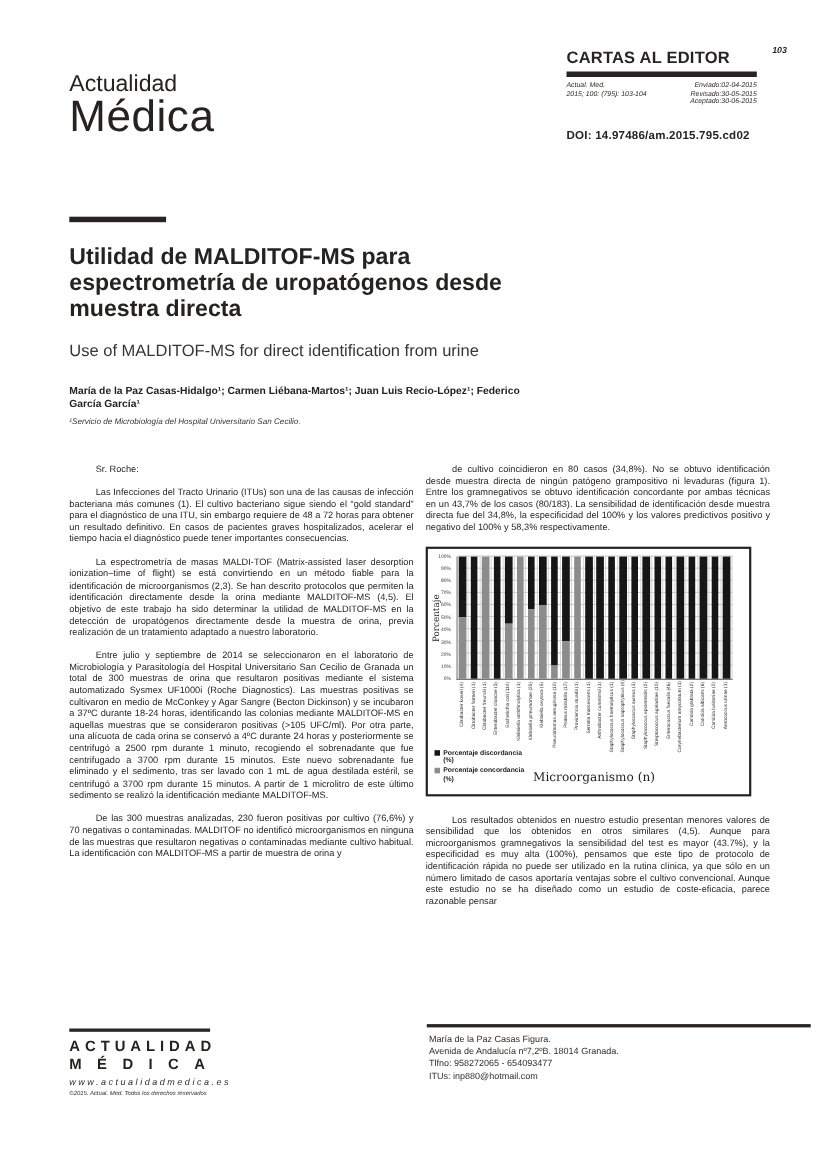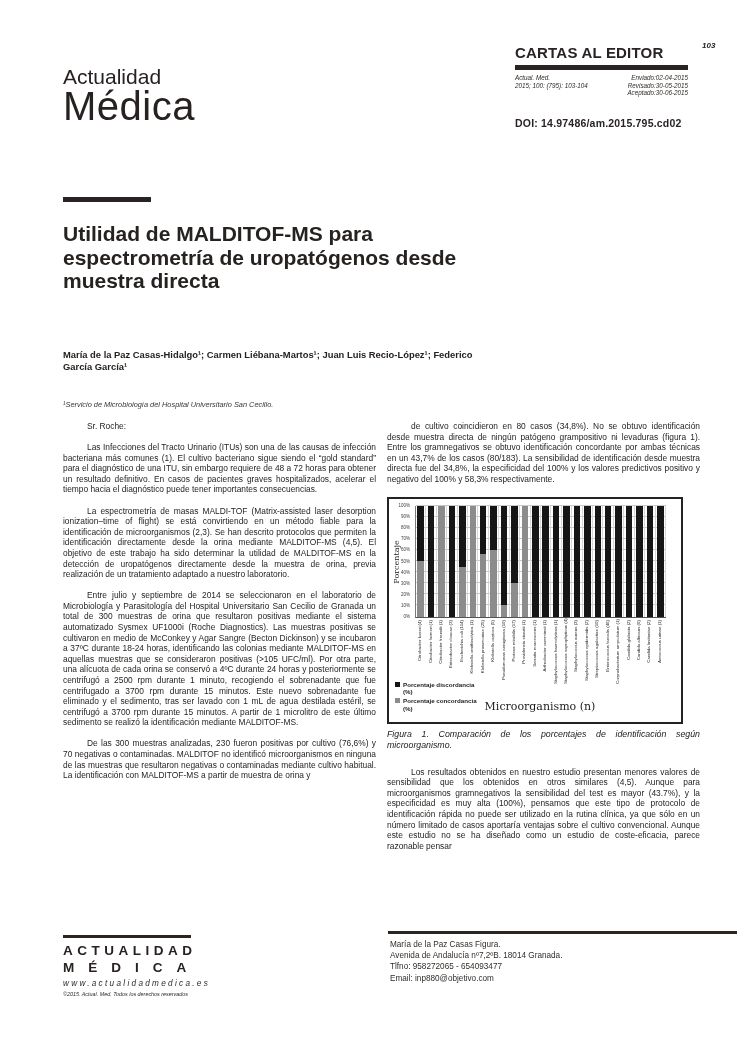--- a/index.html
+++ b/index.html
@@ -20,21 +20,21 @@
   .cit-right { text-align:right; }
   .doi { margin-top:20px; font-size:10.5px; font-weight:bold; color:#292423; letter-spacing:0.2px; }
 
   
   .title-rule { position:absolute; left:63px; top:197px; width:88px; height:5px; background:#292423; }
   .title-es { position:absolute; left:63px; top:222px; width:400px; font-size:21px; line-height:23.5px;
               font-weight:bold; color:#262220; }
   .title-en { position:absolute; left:63px; top:311px; font-size:15px; color:#3a3531; }
   .authors { position:absolute; left:63px; top:349px; width:430px; font-size:9.4px; font-weight:bold;
              line-height:12px; color:#262220; }
-  .affiliation { position:absolute; left:63px; top:378px; font-size:7.4px; font-style:italic; color:#3a3531;margin-top:22px; }
+  .affiliation { position:absolute; left:63px; top:378px; font-size:7.4px; font-style:italic; color:#3a3531; }
 
   
   .columns { position:absolute; left:63px; top:421px; width:638px; display:flex; gap:11px; }
   .col { width:313px; font-size:8.4px; line-height:10.6px; text-align:justify; color:#211e1c; }
   .col p { margin:0 0 10.5px 0; text-indent:24px; }
 
   
   .figure-box { position:relative; width:292px; height:223px; border:2px solid #232323;
                 margin-top:12px; background:#fff; }
   .fig-ylabel { position:absolute; left:3px; top:8px; width:110px; height:9px; line-height:9px;
@@ -96,20 +96,21 @@
         <div>Enviado:02-04-2015</div>
         <div>Revisado:30-05-2015</div>
         <div>Aceptado:30-06-2015</div>
       </div>
     </div>
     <div class="doi">DOI: 14.97486/am.2015.795.cd02</div>
   </div>
 
   <div class="title-rule"></div>
   <h1 class="title-es" style="margin:0;">Utilidad de MALDITOF-MS para espectrometría de uropatógenos desde muestra directa</h1>
+  <div class="title-en">Use of MALDITOF-MS for direct identification from urine</div>
   <div class="authors">María de la Paz Casas-Hidalgo¹; Carmen Liébana-Martos¹; Juan Luis Recio-López¹; Federico García García¹</div>
   <div class="affiliation">¹Servicio de Microbiología del Hospital Universitario San Cecilio.</div>
 
   <div class="columns">
     <div class="col">
       <p>Sr. Roche:</p>
       <p>Las Infecciones del Tracto Urinario (ITUs) son una de las causas de infección bacteriana más comunes (1). El cultivo bacteriano sigue siendo el “gold standard” para el diagnóstico de una ITU, sin embargo requiere de 48 a 72 horas para obtener un resultado definitivo. En casos de pacientes graves hospitalizados, acelerar el tiempo hacia el diagnóstico puede tener importantes consecuencias.</p>
       <p>La espectrometría de masas MALDI-TOF (Matrix-assisted laser desorption ionization–time of flight) se está convirtiendo en un método fiable para la identificación de microorganismos (2,3). Se han descrito protocolos que permiten la identificación directamente desde la orina mediante MALDITOF-MS (4,5). El objetivo de este trabajo ha sido determinar la utilidad de MALDITOF-MS en la detección de uropatógenos directamente desde la muestra de orina, previa realización de un tratamiento adaptado a nuestro laboratorio.</p>
       <p>Entre julio y septiembre de 2014 se seleccionaron en el laboratorio de Microbiología y Parasitología del Hospital Universitario San Cecilio de Granada un total de 300 muestras de orina que resultaron positivas mediante el sistema automatizado Sysmex UF1000i (Roche Diagnostics). Las muestras positivas se cultivaron en medio de McConkey y Agar Sangre (Becton Dickinson) y se incubaron a 37ºC durante 18-24 horas, identificando las colonias mediante MALDITOF-MS en aquellas muestras que se consideraron positivas (&gt;105 UFC/ml). Por otra parte, una alícuota de cada orina se conservó a 4ºC durante 24 horas y posteriormente se centrifugó a 2500 rpm durante 1 minuto, recogiendo el sobrenadante que fue centrifugado a 3700 rpm durante 15 minutos. Este nuevo sobrenadante fue eliminado y el sedimento, tras ser lavado con 1 mL de agua destilada estéril, se centrifugó a 3700 rpm durante 15 minutos. A partir de 1 microlitro de este último sedimento se realizó la identificación mediante MALDITOF-MS.</p>
       <p>De las 300 muestras analizadas, 230 fueron positivas por cultivo (76,6%) y 70 negativas o contaminadas. MALDITOF no identificó microorganismos en ninguna de las muestras que resultaron negativas o contaminadas mediante cultivo habitual. La identificación con MALDITOF-MS a partir de muestra de orina y</p>
@@ -320,33 +321,32 @@
             <span class="swatch" id="sw-disc" style="background: rgb(22, 22, 22);"></span>
             <span><span>Porcentaje discordancia</span><br><span>(%)</span></span>
           </div>
           <div class="legend-item">
             <span class="swatch" id="sw-conc" style="background: rgb(140, 140, 140);"></span>
             <span><span>Porcentaje concordancia</span><br><span>(%)</span></span>
           </div>
         </div>
         <div class="xaxis-title">Microorganismo (n)</div>
       </div>
-      <div class="figure-caption">Figura 1. Comparación de los porcentajes de identificación según microorganismo.</div>
 
       <p class="para-after-fig">Los resultados obtenidos en nuestro estudio presentan menores valores de sensibilidad que los obtenidos en otros similares (4,5). Aunque para microorganismos gramnegativos la sensibilidad del test es mayor (43.7%), y la especificidad es muy alta (100%), pensamos que este tipo de protocolo de identificación rápida no puede ser utilizado en la rutina clínica, ya que sólo en un número limitado de casos aportaría ventajas sobre el cultivo convencional. Aunque este estudio no se ha diseñado como un estudio de coste-eficacia, parece razonable pensar</p>
     </div>
   </div>
 
   <div class="footer-left-rule"></div>
   <div class="footer-brand1">ACTUALIDAD</div>
   <div class="footer-brand2">MÉDICA</div>
   <div class="footer-web">www.actualidadmedica.es</div>
   <div class="footer-copy">©2015. Actual. Med. Todos los derechos reservados</div>
 
   <div class="footer-right-rule"></div>
   <div class="footer-contact">
     <div>María de la Paz Casas Figura.</div>
     <div>Avenida de Andalucía nº7,2ºB. 18014 Granada.</div>
     <div>Tlfno: 958272065 - 654093477</div>
-    <div>Email: inp880@objetivo.com</div>
+    <div>ITUs: inp880@hotmail.com</div>
   </div>
 
 </div>
 
 </body></html>

